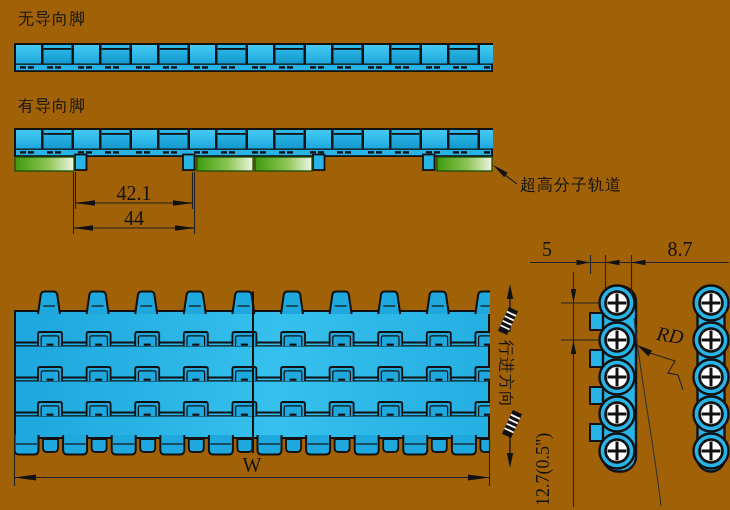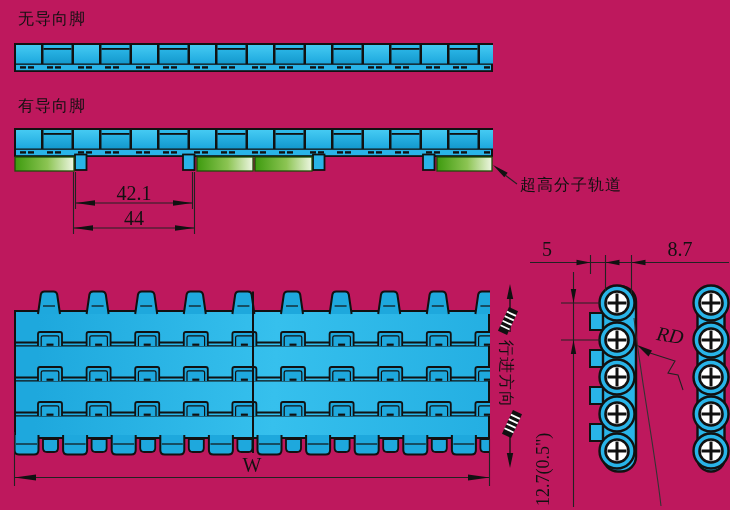--- a/index.html
+++ b/index.html
@@ -1,16 +1,16 @@
 <!DOCTYPE html>
 <html><head>
 <meta charset="utf-8">
 <style>
   html,body{margin:0;padding:0;background:#fff;}
-  .stage{position:relative;width:730px;height:510px;background:#be185d;overflow:hidden;
+  .stage{position:relative;width:730px;height:510px;background:#a16207;overflow:hidden;
          font-family:"Liberation Serif","DejaVu Serif",serif;}
   svg{position:absolute;left:0;top:0;}
   text{fill:#111;}
   .cn{font-size:16px;letter-spacing:1px;}
   .num{font-size:20px;}
 </style>
 </head>
 <body>
 
 <div class="stage">

